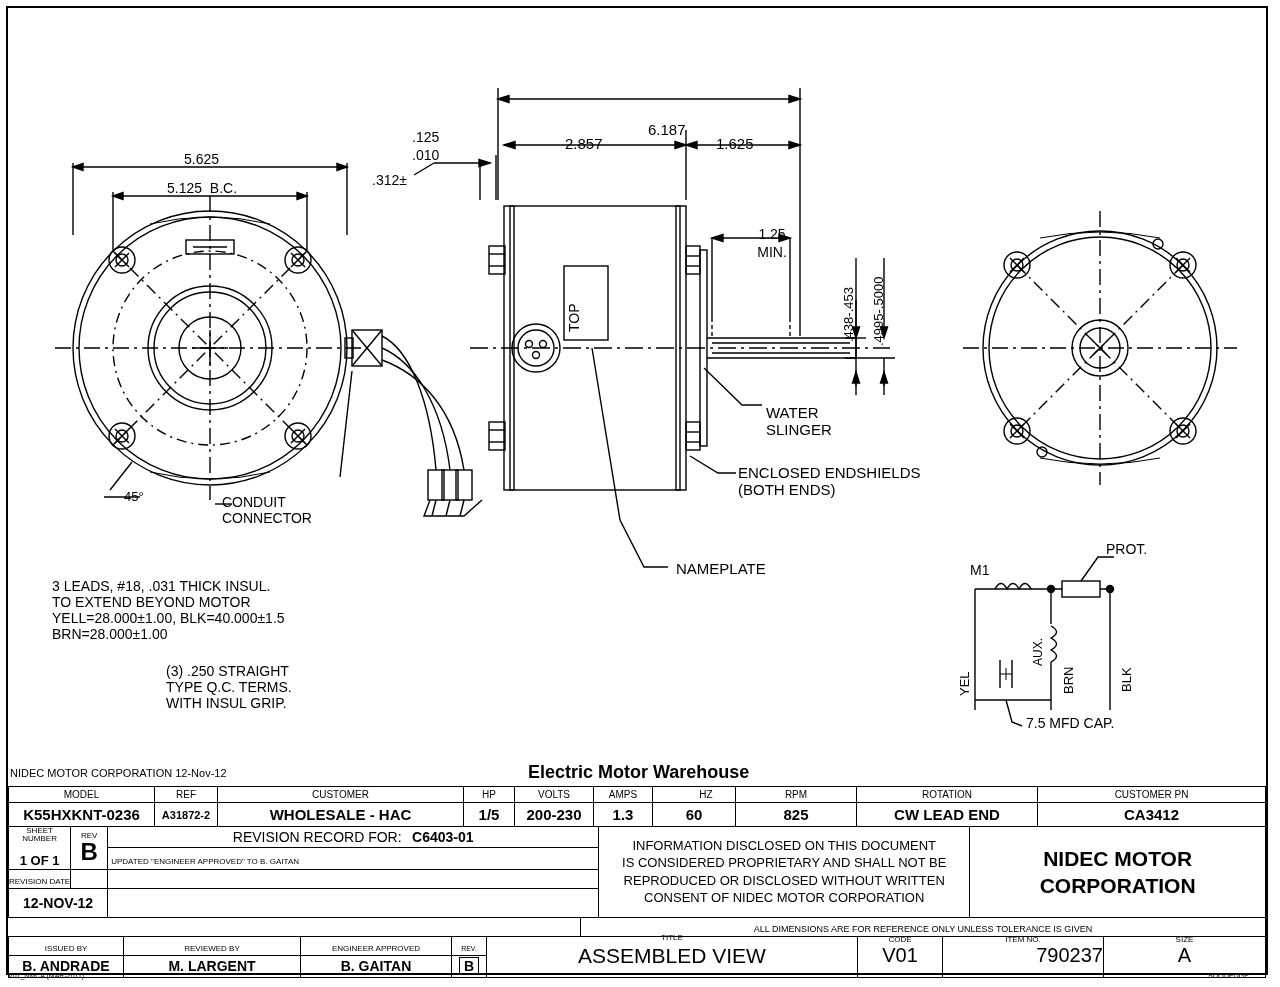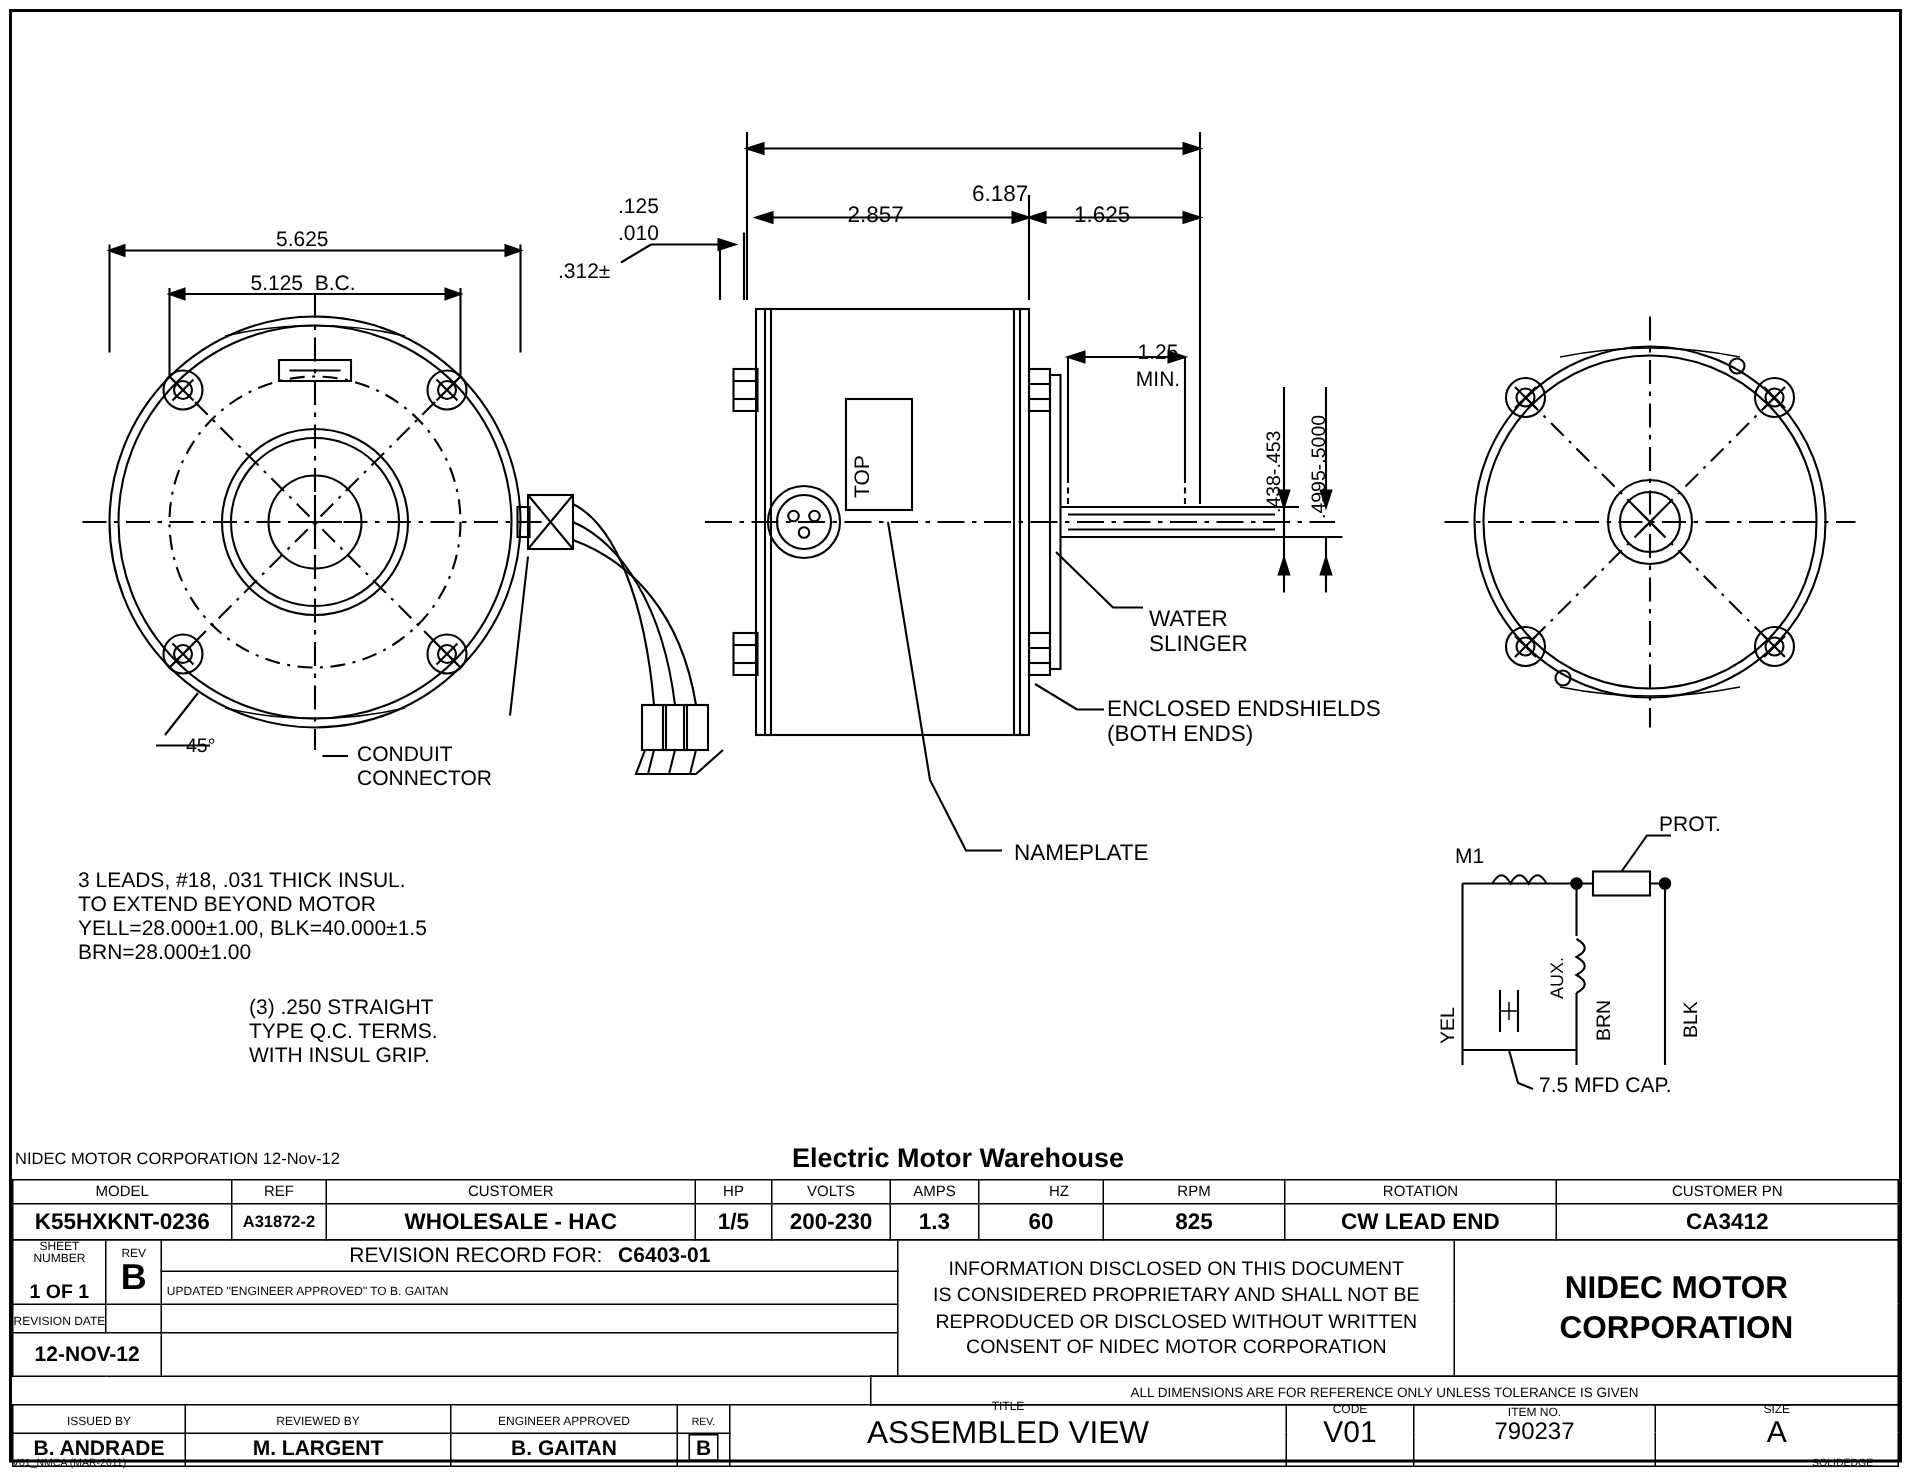--- a/index.html
+++ b/index.html
@@ -276,21 +276,21 @@
 
       <line x1="1051" y1="700" x2="1051" y2="710"></line>
       <line x1="1110" y1="700" x2="1110" y2="710"></line>
       <line x1="975" y1="700" x2="975" y2="710"></line>
     </g>
   </svg>
 
   <div class="abs txt t14" style="left:184px; top:151px;">5.625</div>
   <div class="abs txt t14" style="left:167px; top:180px;">5.125  B.C.</div>
   <div class="abs txt t13" style="left:124px; top:490px;">45°</div>
-  <div class="abs txt t14" style="left:238px; top:494px;">CONDUIT
+  <div class="abs txt t14" style="left:222px; top:494px;">CONDUIT
 CONNECTOR</div>
   <div class="abs txt t14" style="left:52px; top:578px;">3 LEADS, #18, .031 THICK INSUL.
 TO EXTEND BEYOND MOTOR
 YELL=28.000±1.00, BLK=40.000±1.5
 BRN=28.000±1.00</div>
   <div class="abs txt t14" style="left:166px; top:663px;">(3) .250 STRAIGHT
 TYPE Q.C. TERMS.
 WITH INSUL GRIP.</div>
 
   <div class="abs txt t14" style="left:412px; top:129px;">.125</div>
@@ -439,21 +439,21 @@
         <td rowspan="2" style="width:370px;">
           <div class="txt t8" style="margin-top:-12px;">TITLE</div>
           <div class="txt ctr" style="font-size:21px; margin-top:2px;">ASSEMBLED VIEW</div>
         </td>
         <td rowspan="2" style="width:84px;">
           <div class="txt t8" style="margin-top:-12px;">CODE</div>
           <div class="txt ctr" style="font-size:20px;">V01</div>
         </td>
         <td rowspan="2" style="width:160px;">
           <div class="txt t8" style="margin-top:-12px;">ITEM NO.</div>
-          <div class="txt ctr" style="font-size:16px;">790237</div>
+          <div class="txt ctr" style="font-size:20px;text-align:right;">790237</div>
         </td>
         <td rowspan="2">
           <div class="txt t8" style="margin-top:-12px;">SIZE</div>
           <div class="txt ctr" style="font-size:20px;">A</div>
         </td>
       </tr>
       <tr>
         <td style="height:21px;">
           <span class="txt t14 bold">B. ANDRADE</span>
         </td>

